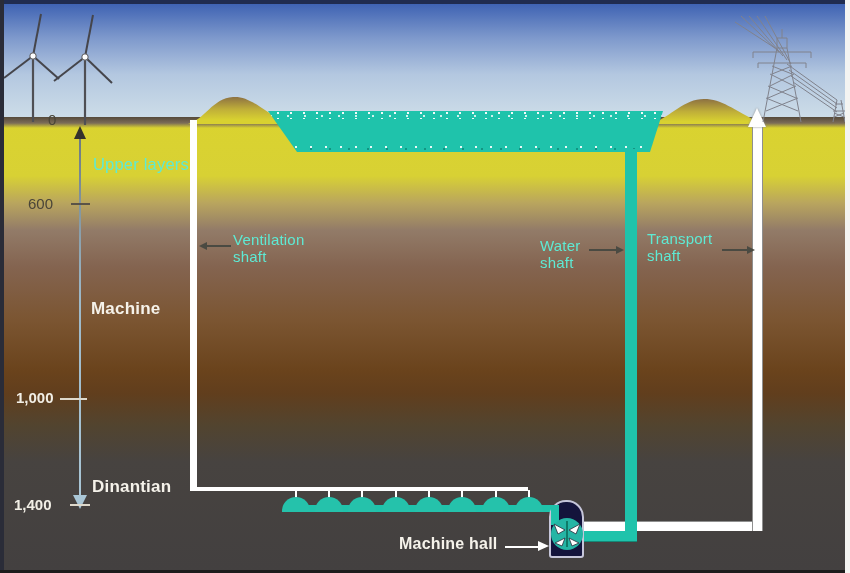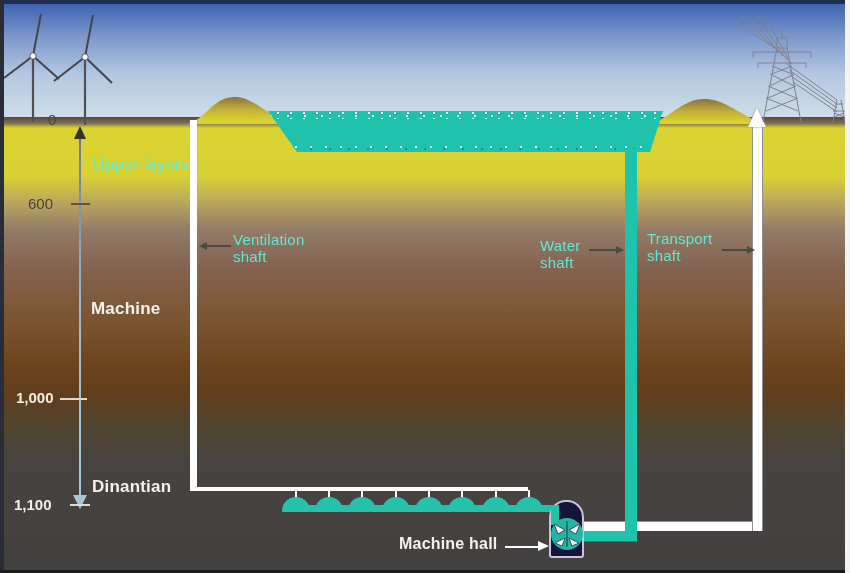--- a/index.html
+++ b/index.html
@@ -39,21 +39,21 @@
   <div style="left:0;top:0;width:0;height:0;">
     <div style="left:79px;top:137px;width:2px;height:362px;
                 background:linear-gradient(180deg,#6e7a80 0%,#9db9c9 45%,#a9c6d6 100%);"></div>
     <div style="left:74px;top:126px;width:0;height:0;border-left:6px solid transparent;border-right:6px solid transparent;border-bottom:13px solid #33322c;"></div>
     <div style="left:73px;top:495px;width:0;height:0;border-left:7px solid transparent;border-right:7px solid transparent;border-top:14px solid #a9c6d6;"></div>
     <div class="num" style="left:48px;top:111px;">0</div>
     <div class="num" style="left:28px;top:195px;">600</div>
     <div style="left:71px;top:203px;width:19px;height:2px;background:#5a5347;"></div>
     <div class="numw" style="left:16px;top:389px;">1,000</div>
     <div style="left:60px;top:398px;width:27px;height:2px;background:#ded9cc;"></div>
-    <div class="numw" style="left:14px;top:496px;">1,100</div>
+    <div class="numw" style="left:14px;top:496px;">1,400</div>
     <div style="left:70px;top:504px;width:20px;height:2px;background:#ded9cc;"></div>
   </div>
 
   <div class="lbl dark" style="left:93px;top:156px;font-size:16.5px;">Upper layers</div>
   <div class="lbl white" style="left:91px;top:300px;font-size:17px;">Machine</div>
   <div class="lbl white" style="left:92px;top:446px;font-size:17px;margin-top:32px;">Dinantian</div>
 
   <svg style="left:186px;top:93px;" width="106" height="31" viewBox="0 0 106 31">
     <defs>
         <linearGradient id="mg" x1="0" y1="0" x2="0" y2="1">

